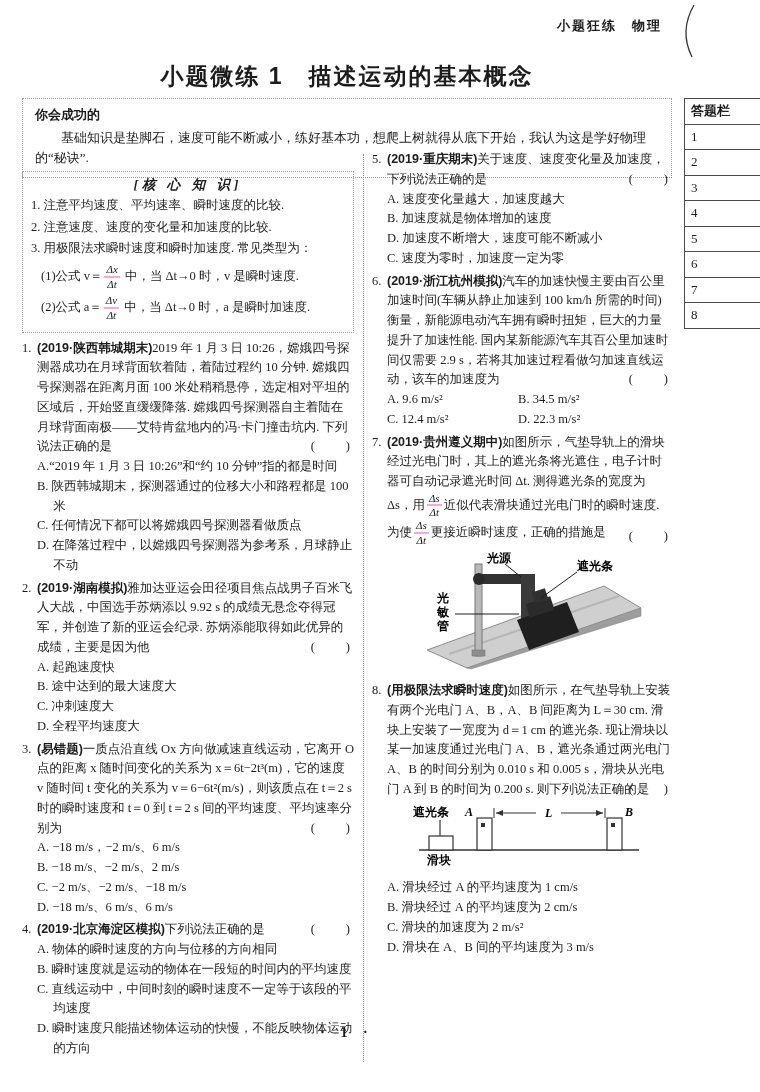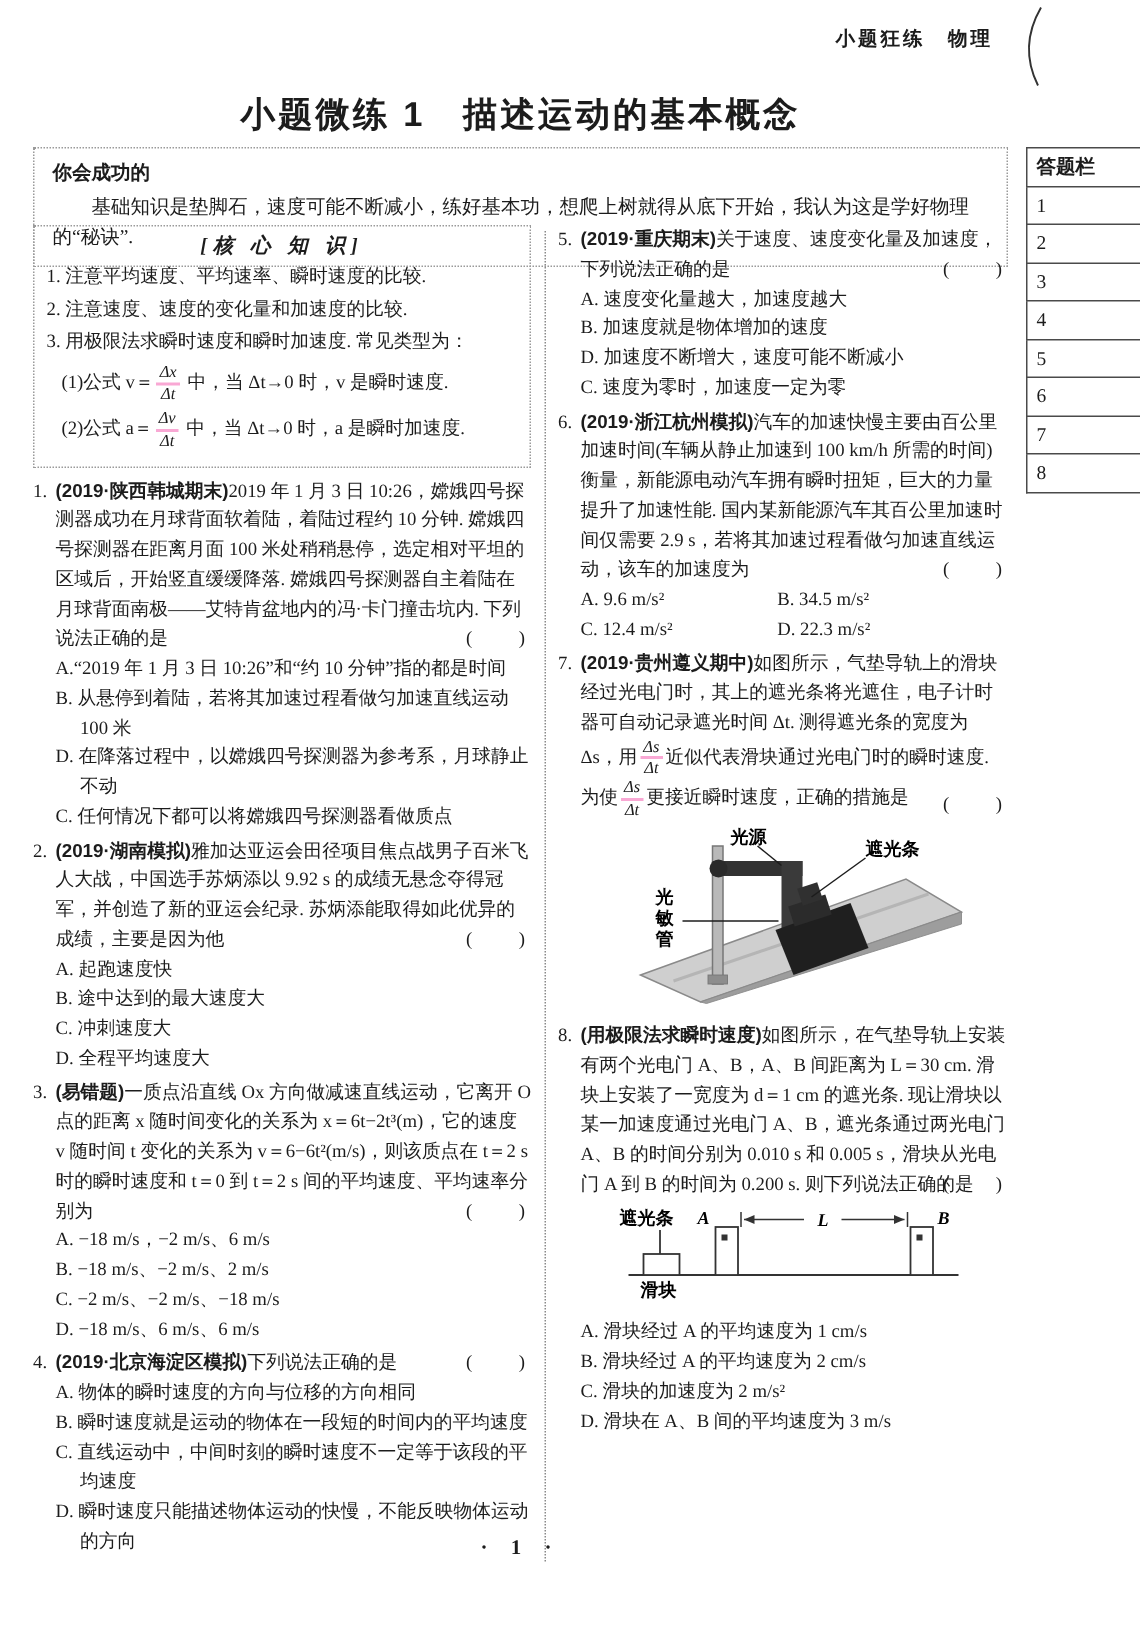--- a/index.html
+++ b/index.html
@@ -19,21 +19,21 @@
   .motivation .m-head{font-weight:bold;font-size:13px;font-family:Liberation Sans, sans-serif;}
   .motivation .m-body{font-size:13px;text-indent:2em;margin-top:2px;}
   table.ans{position:absolute;top:98px;left:684px;width:110px;border-collapse:collapse;
     font-size:13px;}
   table.ans td{border:1px solid #4a4a4a;padding:2px 6px;height:20px;background:#fff;}
   table.ans tr.hd td{font-weight:bold;font-family:"Liberation Sans","DejaVu Sans",sans-serif;}
   .columns{position:absolute;top:150px;left:22px;width:650px;display:flex;align-items:stretch;}
   .col-left{width:332px;flex:none;}
   .divider{border-left:1px dotted #8a8a8a;margin:4px 8px 0 9px;}
   .col-right{flex:1;min-width:0;}
-  .ck{border:1.5px dotted #9a9a9a;padding:2px 8px 8px;margin-bottom:6px;}
+  .ck{border:1.5px dotted #9a9a9a;padding:2px 8px 8px;margin-bottom:6px;margin-top:21px;}
   .ck-title{text-align:center;font-weight:bold;font-style:italic;letter-spacing:4px;font-size:13.5px;}
   .ck-item{line-height:1.7;}
   .ck-f{margin:4px 0 2px 10px;line-height:1.4;}
   .frac{display:inline-block;vertical-align:middle;text-align:center;font-size:11px;line-height:1.15;margin:0 2px;font-style:italic;}
   .frac .num{display:block;border-bottom:2px solid #f9a8d4;padding:0 2px;}
   .frac .den{display:block;padding:0 2px;}
   .q{position:relative;padding-left:15px;margin-bottom:3px;}
   .q-num{position:absolute;left:0;top:0;}
   .q-src{font-weight:bold;font-family:"Liberation Sans","DejaVu Sans",sans-serif;}
   .q-stem{position:relative;}
@@ -105,23 +105,23 @@
           <div class="ck-f">(2)公式 a＝<span class="frac"><span class="num">Δv</span><span class="den">Δt</span></span> 中，当 Δt→0 时，a 是瞬时加速度.</div>
         </div>
     </div>
     <div id="col-left-questions">
         <div class="q">
           <span class="q-num">1.</span>
           <div class="q-body">
             <div class="q-stem"><b class="q-src">(2019·陕西韩城期末)</b>2019 年 1 月 3 日 10:26，嫦娥四号探测器成功在月球背面软着陆，着陆过程约 10 分钟. 嫦娥四号探测器在距离月面 100 米处稍稍悬停，选定相对平坦的区域后，开始竖直缓缓降落. 嫦娥四号探测器自主着陆在月球背面南极——艾特肯盆地内的冯·卡门撞击坑内. 下列说法正确的是<span class="bracket">(　　)</span></div>
             <div class="opts">
               <div class="opt">A.“2019 年 1 月 3 日 10:26”和“约 10 分钟”指的都是时间</div>
-              <div class="opt">B. 从悬停到着陆，若将其加速过程看做匀加速直线运动 100 米</div>
+              <div class="opt">B. 陕西韩城期末，探测器通过的位移大小和路程都是 100 米</div>
+              <div class="opt">C. 任何情况下都可以将嫦娥四号探测器看做质点</div>
               <div class="opt">D. 在降落过程中，以嫦娥四号探测器为参考系，月球静止不动</div>
-              <div class="opt">C. 任何情况下都可以将嫦娥四号探测器看做质点</div>
             </div>
           </div>
         </div>
         <div class="q">
           <span class="q-num">2.</span>
           <div class="q-body">
             <div class="q-stem"><b class="q-src">(2019·湖南模拟)</b>雅加达亚运会田径项目焦点战男子百米飞人大战，中国选手苏炳添以 9.92 s 的成绩无悬念夺得冠军，并创造了新的亚运会纪录. 苏炳添能取得如此优异的成绩，主要是因为他<span class="bracket">(　　)</span></div>
             <div class="opts">
               <div class="opt">A. 起跑速度快</div>
               <div class="opt">B. 途中达到的最大速度大</div>

